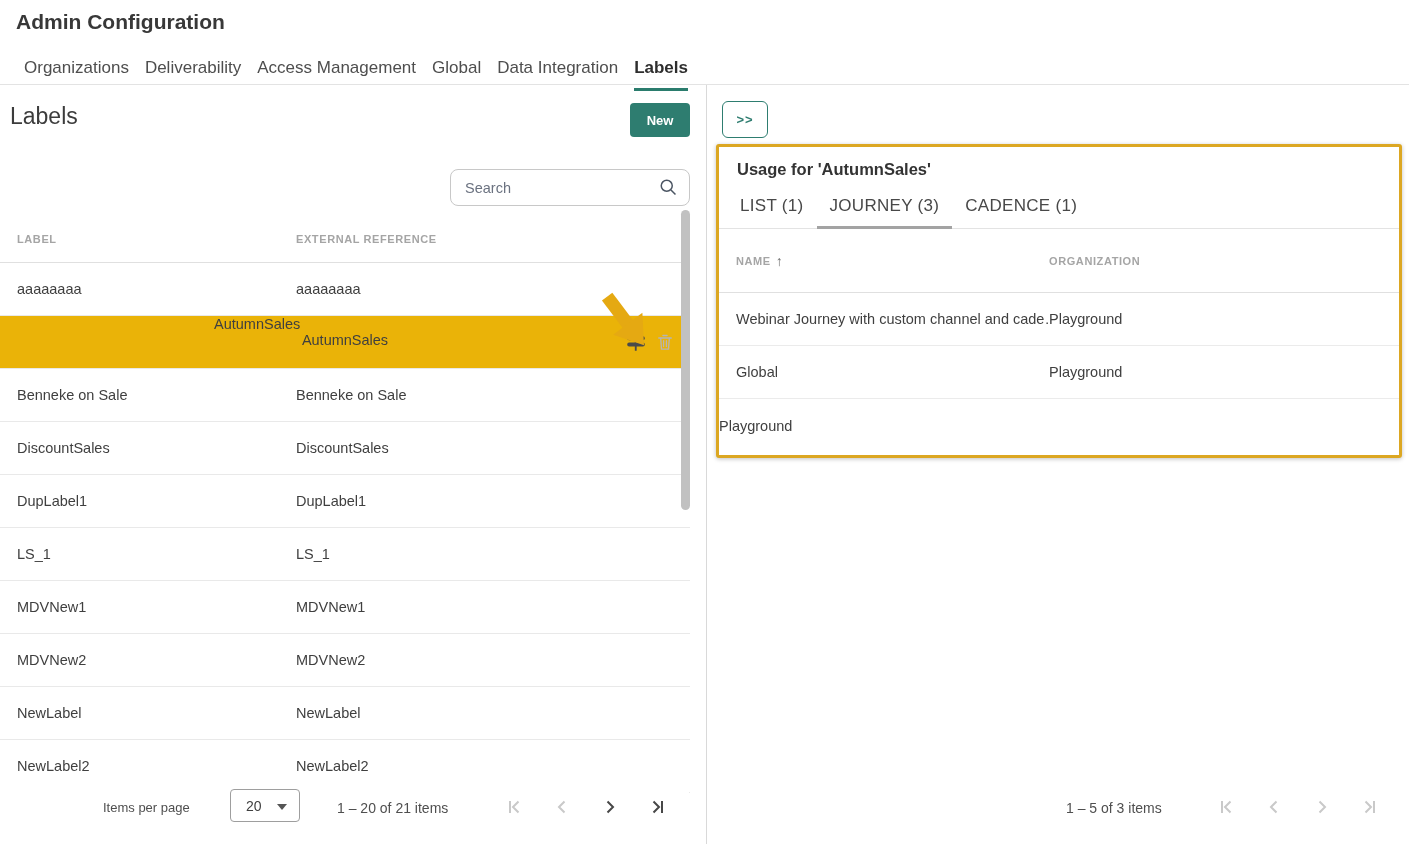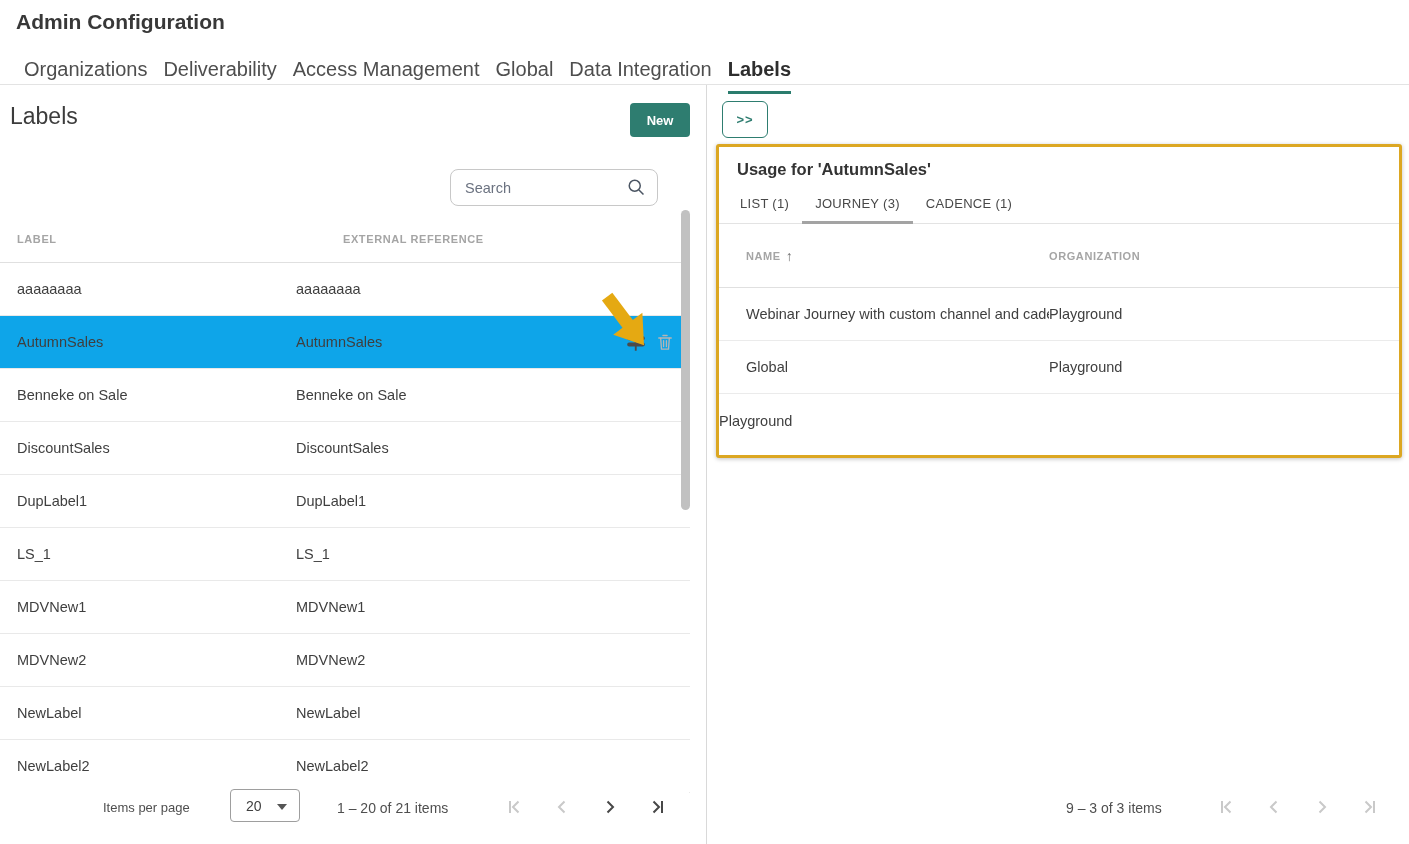--- a/index.html
+++ b/index.html
@@ -2,48 +2,48 @@
 <html><head>
 <meta charset="utf-8">
 <style>
   * { box-sizing: border-box; margin: 0; padding: 0; }
   html,body { width:1409px; height:844px; overflow:hidden; background:#fff;
     font-family:"Liberation Sans","DejaVu Sans",sans-serif; color:#3d3d3d; }
 
   
   .page-title { position:absolute; left:16px; top:10px; font-size:21px; font-weight:600; color:#383838; }
   .top-tabs { position:absolute; left:24px; top:52px; display:flex; gap:16px; }
-  .top-tab { font-size:20px; color:#4e4e4e; padding:6px 0 10px; cursor:pointer; border-bottom:3px solid transparent; }
+  .top-tab { font-size:17px; color:#4e4e4e; padding:6px 0 10px; cursor:pointer; border-bottom:3px solid transparent; }
   .top-tab.active { font-weight:700; color:#2e2e2e; border-bottom:3px solid #2A7C6D; }
   .header-rule { position:absolute; left:0; top:84px; width:1409px; height:1px; background:#e3e3e3; }
 
   
   .main { position:absolute; top:85px; left:0; right:0; bottom:0; display:flex; }
   .left-panel { position:relative; width:707px; height:100%; border-right:1px solid #d9d9d9; }
   .right-panel { position:relative; flex:1; height:100%; }
 
   
   .panel-title { position:absolute; left:10px; top:18px; font-size:23px; color:#3c3c3c; }
   .new-btn { position:absolute; left:630px; top:18px; width:60px; height:34px; background:#2E7D70;
     color:#fff; font-weight:700; font-size:13px; border:none; border-radius:4px; cursor:pointer;
     font-family:inherit; }
-  .search-wrap { position:absolute; left:450px; top:84px; width:208px; height:37px; }
+  .search-wrap { position:absolute; left:450px; top:84px; width:240px; height:37px; }
   .search-input { width:100%; height:100%; border:1px solid #c8c8c8; border-radius:8px;
     padding:0 38px 0 14px; font-size:14.5px; color:#333; outline:none; font-family:inherit; }
   .search-input::placeholder { color:#6b7280; }
   .search-icon { position:absolute; right:11px; top:8px; width:21px; height:21px; }
 
   .lt { position:absolute; left:0; top:130px; width:690px; }
-  .lt-header { display:flex; align-items:center; height:48px; border-bottom:1px solid #e0e0e0;gap:47px; }
+  .lt-header { display:flex; align-items:center; height:48px; border-bottom:1px solid #e0e0e0; }
   .col-head { font-size:11px; font-weight:700; letter-spacing:.6px; color:#a5a5a5; }
   .lt-c1 { width:296px; padding-left:17px; }
   .lt-c2 { flex:1; }
   .lt-row { position:relative; display:flex; align-items:center; height:53px; border-bottom:1px solid #e9e9e9;
     font-size:14.5px; color:#3f3f3f; cursor:pointer; }
-  .lt-row.selected { background:#0ea5e9; }
+  .lt-row.selected { background:#eab308;flex-direction:column; }
   .row-actions { position:absolute; right:0; top:0; height:100%; display:flex; align-items:center; }
   .action-icon { width:20px; height:20px; margin-right:9px; cursor:pointer; }
   .action-icon.trash { margin-right:15px; }
 
   .scroll-thumb { position:absolute; left:681px; top:125px; width:9px; height:300px;
     background:#c1c1c1; border-radius:5px; }
 
   .lp-pagination { position:absolute; left:0; right:17px; top:700px; height:59px; background:#fff; }
   .ipp-label { position:absolute; left:103px; top:15px; font-size:13px; color:#4f4f4f; }
   .ipp-select { position:absolute; left:230px; top:4px; width:70px; height:33px; border:1px solid #9e9e9e;
@@ -60,25 +60,25 @@
 
   
   .collapse-btn { position:absolute; left:15px; top:16px; width:46px; height:37px; background:#fff;
     border:1px solid #2E7D70; border-radius:6px; color:#2E7D70; font-weight:700; font-size:13px;
     letter-spacing:1px; cursor:pointer; font-family:inherit; }
   .usage-box { position:absolute; left:9px; top:59px; width:686px; height:314px; background:#fff;
     border:3px solid #DCA722; border-radius:3px; box-shadow:0 1px 4px rgba(0,0,0,.25); }
   .usage-title { margin:13px 0 0 18px; font-size:16.5px; font-weight:700; color:#333; }
   .usage-tabs { display:flex; margin:8px 0 0 8px; }
   .usage-tabs-rule { height:1px; background:#e3e3e3; }
-  .u-tab { padding:9px 13px 10px; font-size:13px; color:#484848; letter-spacing:.3px; cursor:pointer;
+  .u-tab { padding:9px 13px 10px; font-size:17px; color:#484848; letter-spacing:.3px; cursor:pointer;
     border-bottom:3px solid transparent; margin-bottom:-1px; }
   .u-tab.active { border-bottom:3px solid #a3a3a3; }
   .ut-header { display:flex; align-items:center; height:64px; border-bottom:1px solid #e0e0e0; }
-  .ut-c1 { width:330px; padding-left:27px; display:flex; align-items:center; gap:5px; }
+  .ut-c1 { width:330px; padding-left:17px; display:flex; align-items:center; gap:5px; }
   .ut-c2 { flex:1; }
   .ut-row { display:flex; align-items:center; height:53px; border-bottom:1px solid #ebebeb;
     font-size:14.5px; color:#3f3f3f; }
   .ut-row:last-child { border-bottom:none; }
   .ut-row .ut-c1 { display:block; white-space:nowrap; overflow:hidden; }
   .sort-arrow { font-size:14px; color:#6e6e6e; font-weight:700; }
   .rp-pagination { position:absolute; left:0; top:700px; height:40px; width:100%; }
   .rp-pagination .range-text { left:359px; }
 
   
@@ -245,21 +245,21 @@
       <div class="ut-row">
         <div class="ut-c1">Global</div>
         <div class="ut-c2">Playground</div>
       </div>
       <div class="ut-row">
         <div class="ut-c2">Playground</div>
       </div>
     </div>
 
     <div class="rp-pagination">
-      <span class="range-text">9 – 3 of 3 items</span>
+      <span class="range-text">1 – 5 of 3 items</span>
       <span class="pg-btn pg-disabled" style="left:507px">
         <svg viewBox="0 0 24 24" fill="none" stroke="currentColor" stroke-width="2">
             <path d="M8 6v12"></path>
             <path d="M16.5 6.5 11 12l5.5 5.5"></path>
           </svg>
       </span>
       <span class="pg-btn pg-disabled" style="left:555px">
         <svg viewBox="0 0 24 24" fill="none" stroke="currentColor" stroke-width="2">
             <path d="M14.5 6.5 9 12l5.5 5.5"></path>
           </svg>

